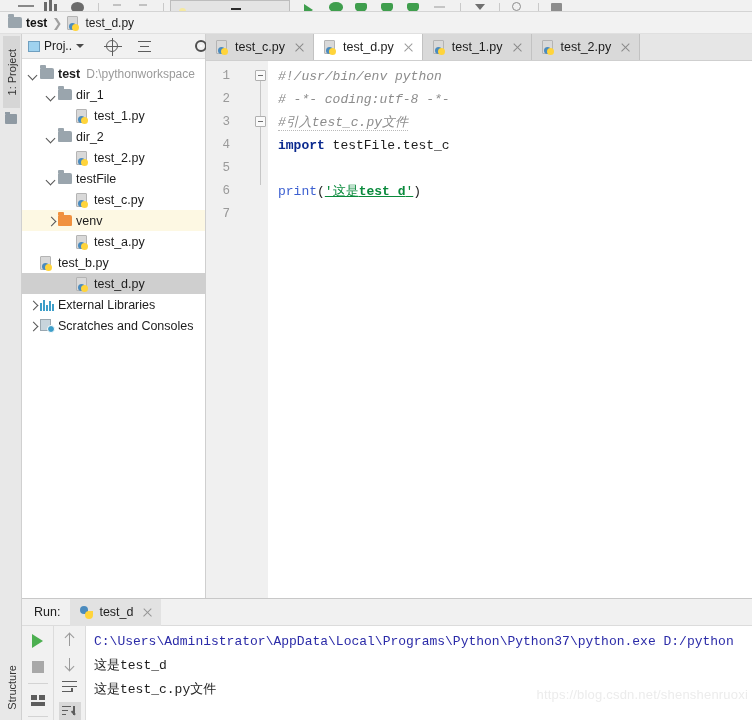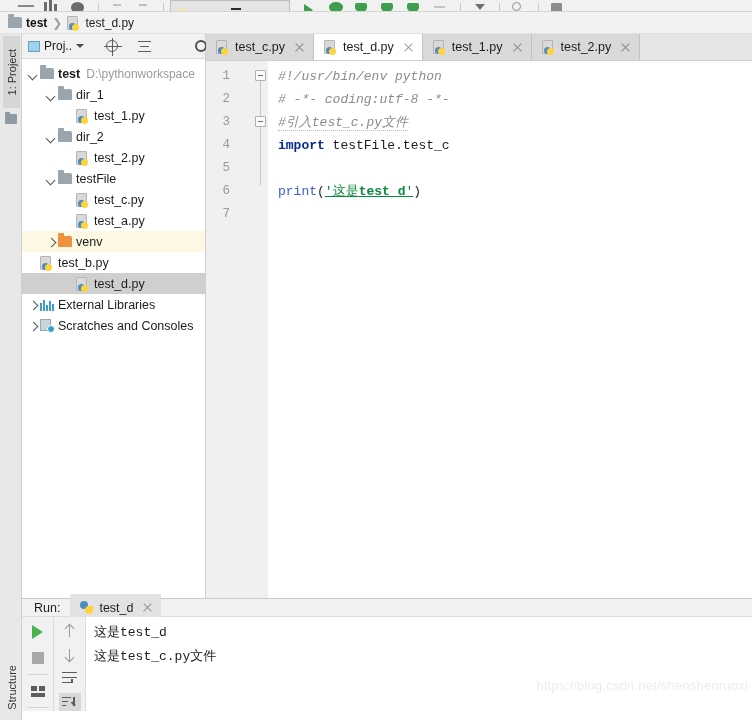--- a/index.html
+++ b/index.html
@@ -206,21 +206,21 @@
   .squig {
     border-bottom: 1.5px dotted #b9b9b9;
   }
 
   
   .run-panel {
     position: absolute; left: 22px; top: 598px; right: 0; bottom: 0;
     background: #ffffff; border-top: 1px solid #c8c8c8;
   }
   .run-head {
-    height: 18px; background: #f1f1f1; display: flex; align-items: center;
+    height: 27px; background: #f1f1f1; display: flex; align-items: center;
     border-bottom: 1px solid #dcdcdc;
   }
   .run-label { padding: 0 10px 0 12px; font-size: 12.5px; }
   .run-tab {
     display: flex; align-items: center; gap: 6px; padding: 0 8px 0 10px;
     height: 27px; background: #e2e2e2; font-size: 12.5px;
   }
   .py-round { width: 13px; height: 13px; position: relative; flex: none; }
   .py-round .a { position: absolute; left: 0; top: 0; width: 8px; height: 8px; border-radius: 50% 50% 0 50%; background: #4b8bbe; }
   .py-round .b { position: absolute; right: 0; bottom: 0; width: 8px; height: 8px; border-radius: 50% 0 50% 50%; background: #ffd43b; }
@@ -424,33 +424,33 @@
         </div>
         <div class="tree-row" style="padding-left: 40px;">
           <span class="arrow"></span>
           <span class="py-ic">
             <span class="pg"></span>
             <span class="pb"></span>
             <span class="py2"></span>
           </span>
           <span class="tree-label">test_c.py</span>
         </div>
-        <div class="tree-row" style="padding-left: 40px;">
-          <span class="arrow"></span>
-          <span class="py-ic">
-            <span class="pg"></span>
-            <span class="pb"></span>
-            <span class="py2"></span>
-          </span>
-          <span class="tree-label">test_a.py</span>
-        </div>
         <div class="tree-row sel-yellow" style="padding-left: 22px;">
           <span class="arrow right"></span>
           <span class="folder-ic orange"></span>
           <span class="tree-label">venv</span>
+        </div>
+        <div class="tree-row" style="padding-left: 40px;">
+          <span class="arrow"></span>
+          <span class="py-ic">
+            <span class="pg"></span>
+            <span class="pb"></span>
+            <span class="py2"></span>
+          </span>
+          <span class="tree-label">test_a.py</span>
         </div>
         <div class="tree-row" style="">
           <span class="arrow"></span>
           <span class="py-ic">
             <span class="pg"></span>
             <span class="pb"></span>
             <span class="py2"></span>
           </span>
           <span class="tree-label">test_b.py</span>
         </div>
@@ -602,20 +602,21 @@
             <i style="left:0;top:1px;width:9px;"></i>
             <i style="left:0;top:5px;width:6px;"></i>
             <i style="left:0;top:9px;width:4px;"></i>
             <i style="left:11px;top:1px;width:1.5px;height:9px;"></i>
             <i style="left:9px;top:7px;width:5px;height:1.5px;transform:rotate(45deg);"></i>
           </span>
         </span>
       </div>
       <div class="console">
         <div id="console">
+            <div class="con-line con-cmd">C:\Users\Administrator\AppData\Local\Programs\Python\Python37\python.exe D:/python</div>
             <div class="con-line con-out">这是test_d</div>
             <div class="con-line con-out">这是test_c.py文件</div>
           </div>
         <div class="watermark">https://blog.csdn.net/shenshenruoxi</div>
       </div>
     </div>
   </div>
 
 </div>
 

